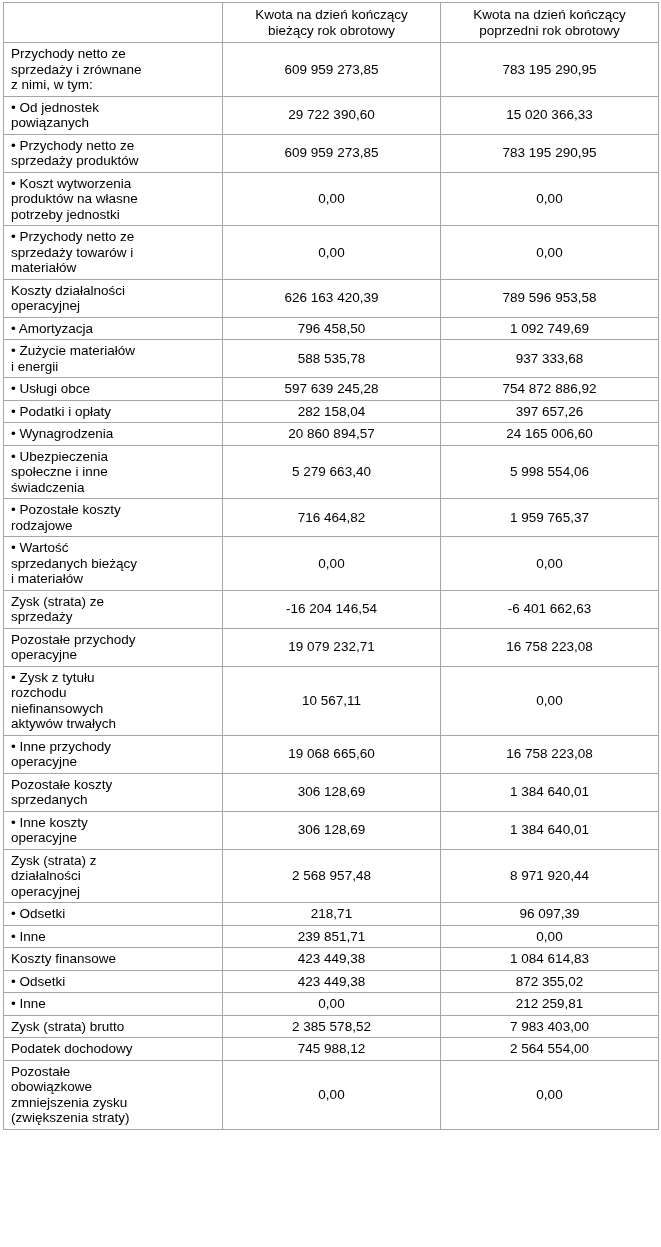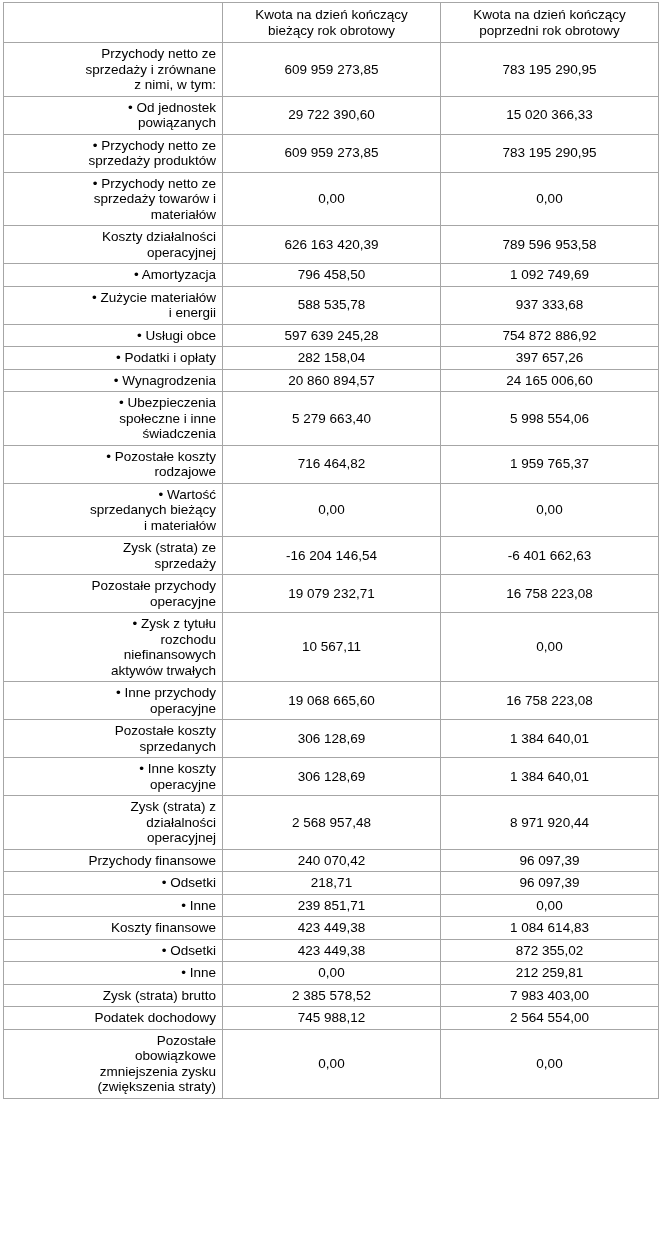--- a/index.html
+++ b/index.html
@@ -33,21 +33,21 @@
     vertical-align: middle;
     overflow: hidden;
   }
   .fin-table th {
     text-align: center;
     padding: 4px 14px;
     white-space: pre-line;
     margin-left: 41px;
   }
   .fin-table td.label {
-    text-align: right;
+    text-align: left;
     padding: 3px 6px 3px 7px;
     white-space: pre-line;
   }
   .fin-table td.num {
     text-align: center;
     padding: 3px 6px;
     white-space: nowrap;
   }
 </style>
 </head>
@@ -85,20 +85,27 @@
   </tr>
 
   <tr>
     <td class="label">• Przychody netto ze
 sprzedaży produktów</td>
     <td class="num">609 959 273,85</td>
     <td class="num">783 195 290,95</td>
   </tr>
 
 
+  <tr>
+    <td class="label">• Koszt wytworzenia
+produktów na własne
+potrzeby jednostki</td>
+    <td class="num">0,00</td>
+    <td class="num">0,00</td>
+  </tr>
 
   <tr>
     <td class="label">• Przychody netto ze
 sprzedaży towarów i
 materiałów</td>
     <td class="num">0,00</td>
     <td class="num">0,00</td>
   </tr>
 
   <tr>
@@ -207,25 +214,20 @@
   </tr>
 
   <tr>
     <td class="label">Zysk (strata) z
 działalności
 operacyjnej</td>
     <td class="num">2 568 957,48</td>
     <td class="num">8 971 920,44</td>
   </tr>
 
-  <tr>
-    <td class="label">Przychody finansowe</td>
-    <td class="num">240 070,42</td>
-    <td class="num">96 097,39</td>
-  </tr>
 
   <tr>
     <td class="label">• Odsetki</td>
     <td class="num">218,71</td>
     <td class="num">96 097,39</td>
   </tr>
 
   <tr>
     <td class="label">• Inne</td>
     <td class="num">239 851,71</td>

